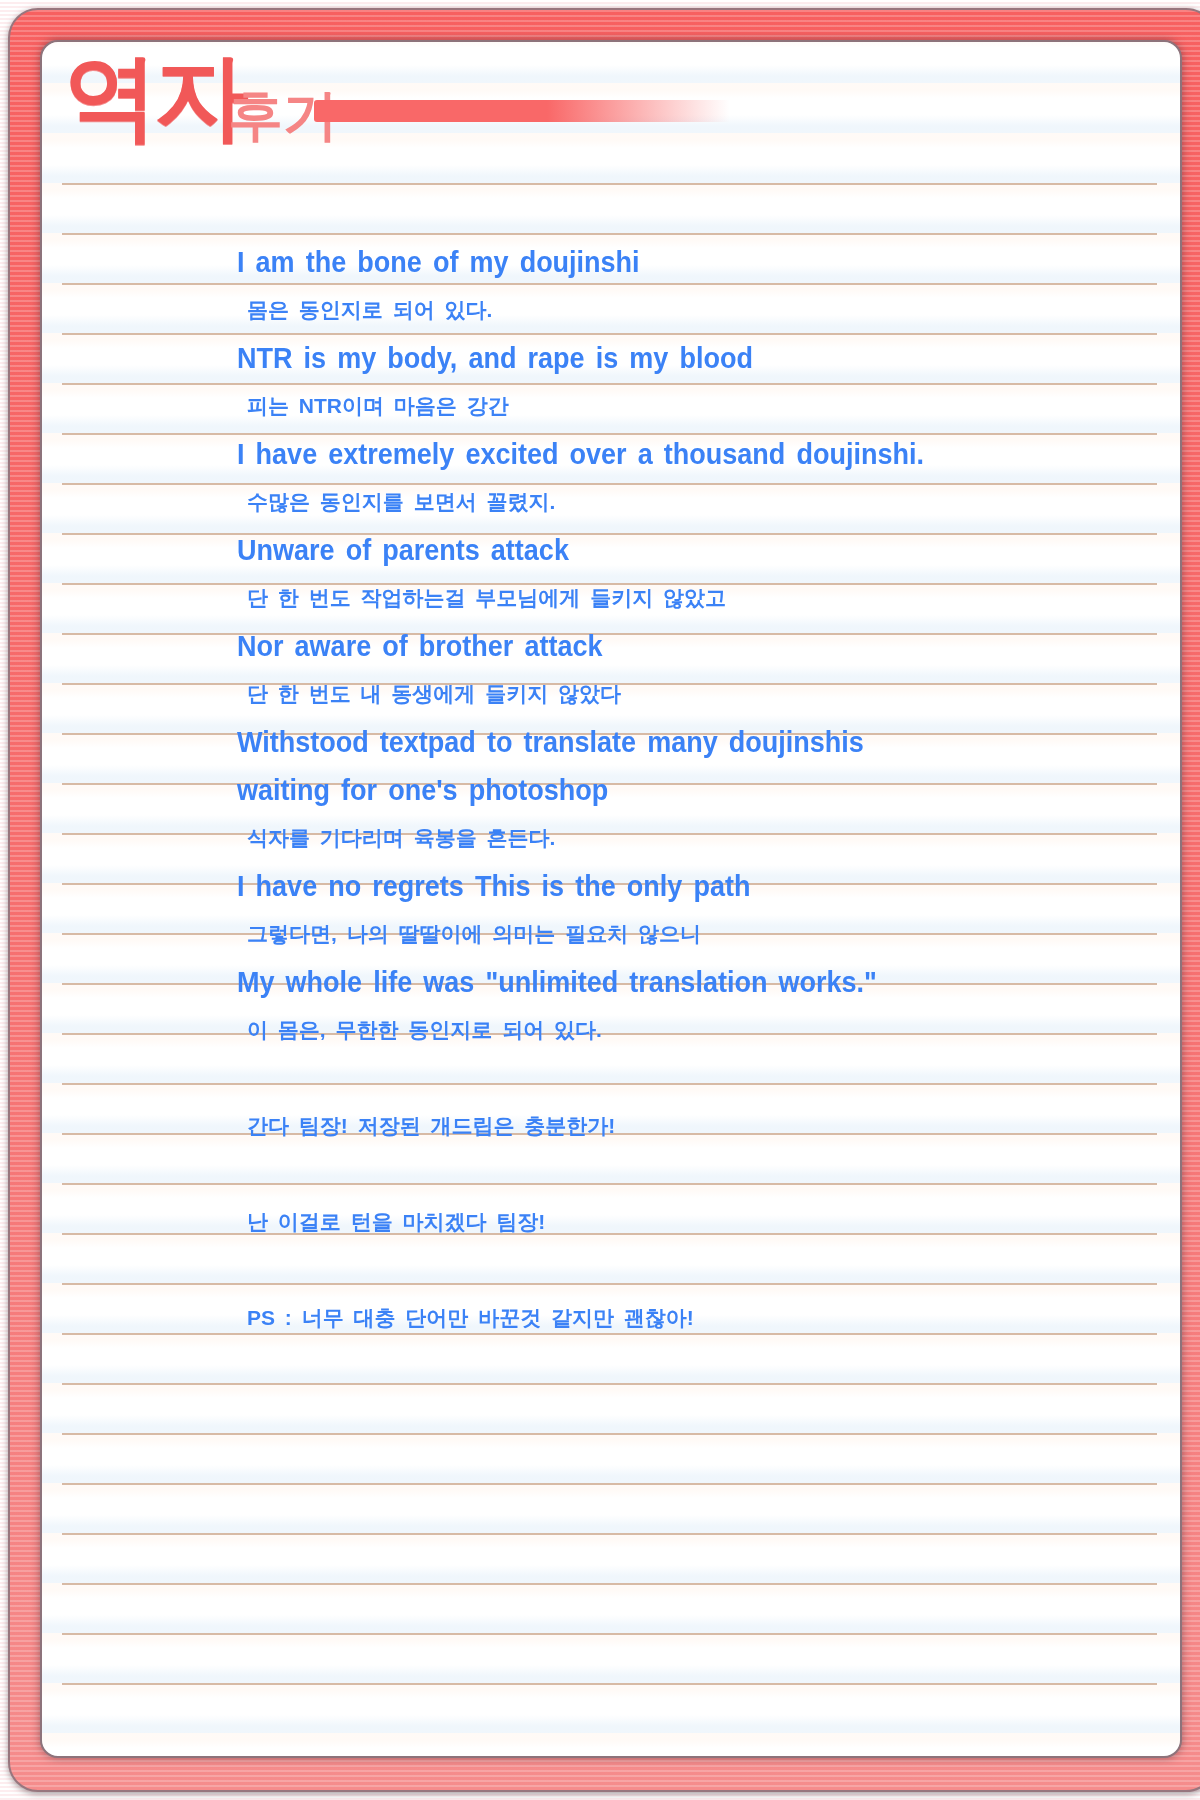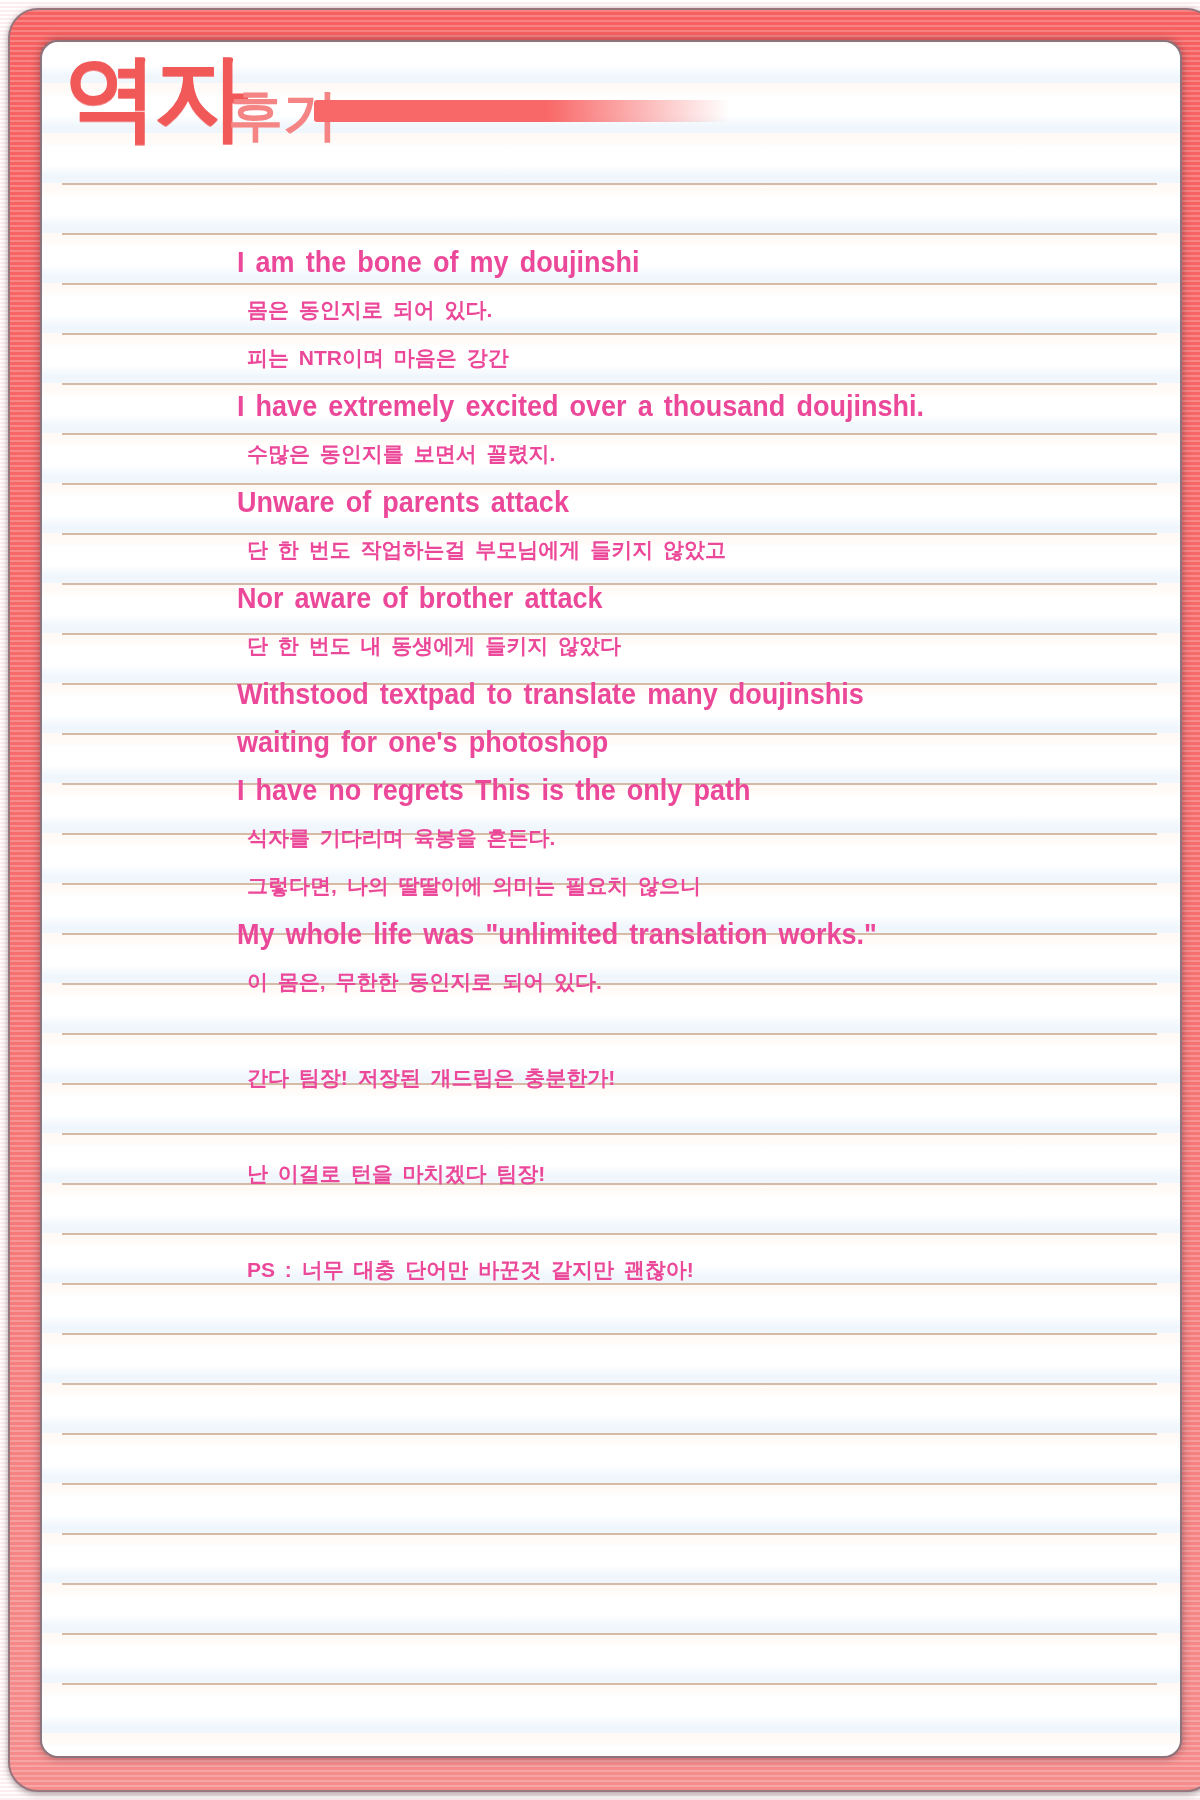--- a/index.html
+++ b/index.html
@@ -60,21 +60,21 @@
   .title-bar{
     position:absolute;left:314px;top:100px;width:424px;height:22px;
     border-radius:3px;
     background:linear-gradient(to right,#f96868 0%,#f96868 55%,rgba(249,104,104,0) 98%);
   }
 
   
   .textblock{position:absolute;left:237px;top:238px;width:920px;}
   .tline{
     height:48px;line-height:48px;white-space:nowrap;
-    font-weight:bold;color:#ec4899;word-spacing:4px;
+    font-weight:bold;color:#3b82f6;word-spacing:4px;
   }
   .tline.en{font-size:30px;}
   .tline.en span{display:inline-block;transform:scaleX(.9);transform-origin:0 50%;}
   .tline.ko{font-size:21px;padding-left:10px;}
 </style>
 </head>
 <body>
 
 <div id="stage">
 
@@ -85,31 +85,32 @@
     <div class="rules"></div>
   </div>
 
   <div class="title-main">역자</div>
   <div class="title-sub">후기</div>
   <div class="title-bar"></div>
 
   <div class="textblock">
     <div class="tline en"><span>I am the bone of my doujinshi</span></div>
     <div class="tline ko"><span>몸은 동인지로 되어 있다.</span></div>
+    <div class="tline en"><span>NTR is my body, and rape is my blood</span></div>
     <div class="tline ko"><span>피는 NTR이며 마음은 강간</span></div>
     <div class="tline en"><span>I have extremely excited over a thousand doujinshi.</span></div>
     <div class="tline ko"><span>수많은 동인지를 보면서 꼴렸지.</span></div>
     <div class="tline en"><span>Unware of parents attack</span></div>
     <div class="tline ko"><span>단 한 번도 작업하는걸 부모님에게 들키지 않았고</span></div>
     <div class="tline en"><span>Nor aware of brother attack</span></div>
     <div class="tline ko"><span>단 한 번도 내 동생에게 들키지 않았다</span></div>
     <div class="tline en"><span>Withstood textpad to translate many doujinshis</span></div>
     <div class="tline en"><span>waiting for one's photoshop</span></div>
+    <div class="tline ko"><span>식자를 기다리며 육봉을 흔든다.</span></div>
     <div class="tline en"><span>I have no regrets This is the only path</span></div>
-    <div class="tline ko"><span>식자를 기다리며 육봉을 흔든다.</span></div>
     <div class="tline ko"><span>그렇다면, 나의 딸딸이에 의미는 필요치 않으니</span></div>
     <div class="tline en"><span>My whole life was "unlimited translation works."</span></div>
     <div class="tline ko"><span>이 몸은, 무한한 동인지로 되어 있다.</span></div>
     <div class="tline blank"></div>
     <div class="tline ko"><span>간다 팀장! 저장된 개드립은 충분한가!</span></div>
     <div class="tline blank"></div>
     <div class="tline ko"><span>난 이걸로 턴을 마치겠다 팀장!</span></div>
     <div class="tline blank"></div>
     <div class="tline ko"><span>PS : 너무 대충 단어만 바꾼것 같지만 괜찮아!</span></div>
   </div>

